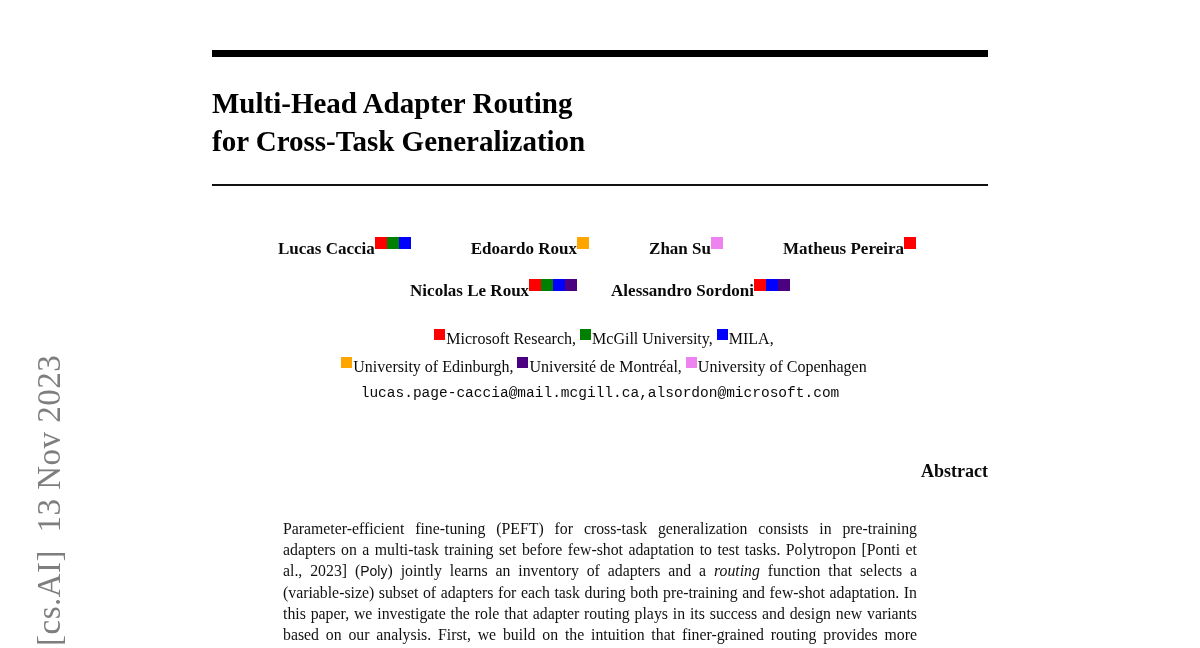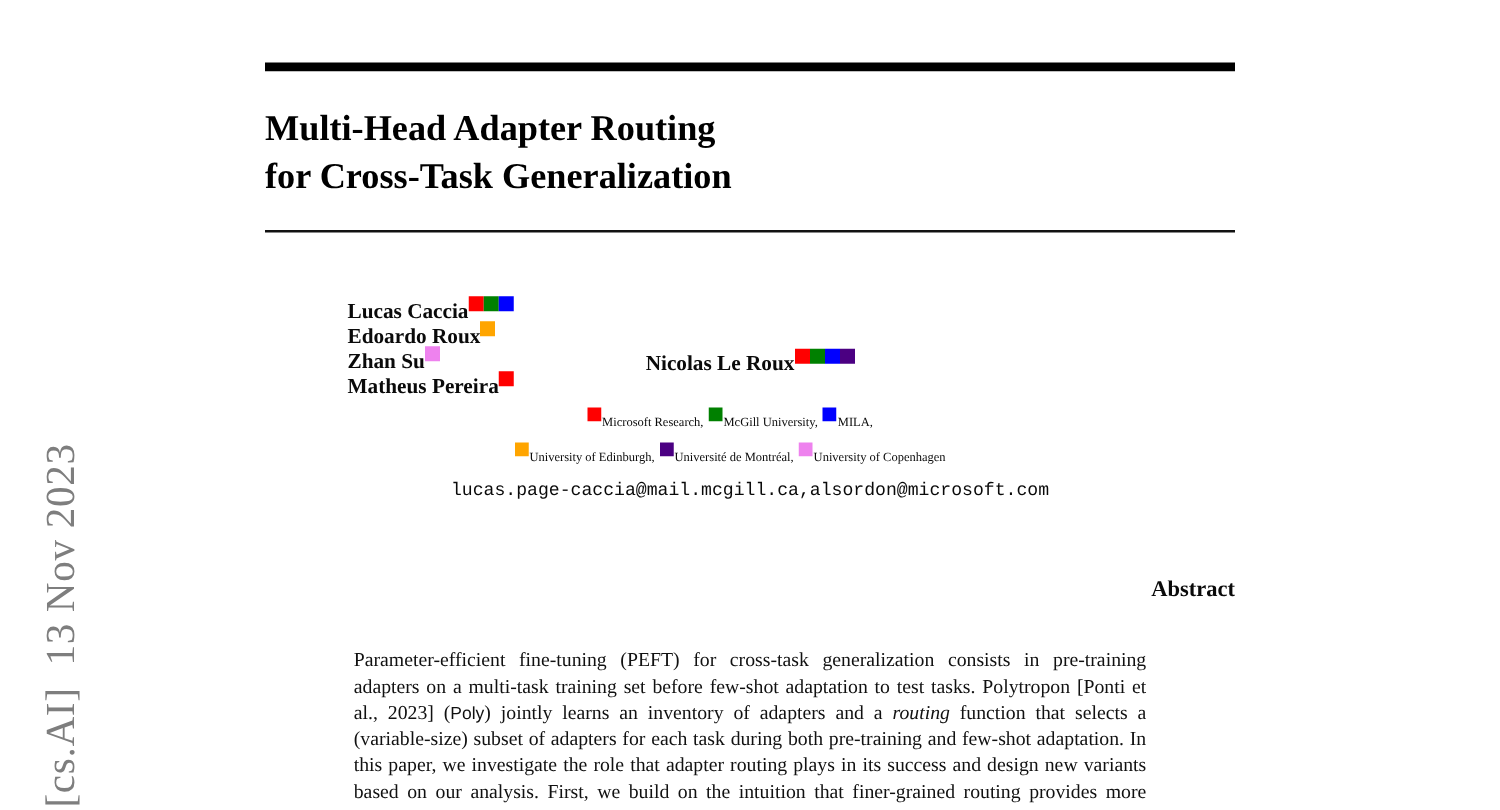--- a/index.html
+++ b/index.html
@@ -38,41 +38,41 @@
   .title {
     position: absolute; left: 212px; top: 84px;
     width: 776px; 
     font-weight: bold; font-size: 29px; line-height: 38px;
     color: #000;
   }
 
   .authors-row-1 {
     position: absolute; left: 278px; top: 239px;
     width: 638px;
-    display: flex; justify-content: space-between; align-items: flex-start; flex-direction: column;
+    display: flex; justify-content: space-between; align-items: flex-start;
   }
   .authors-row-2 {
     position: absolute; left: 212px; top: 281px;
     width: 776px;
     display: flex; justify-content: center; gap: 34px; align-items: flex-end;
   }
   .author {
     font-weight: bold; font-size: 17px; line-height: 20px;
     white-space: nowrap;
   }
   .marker-sq {
     display: inline-block;
     width: 12px; height: 12px;
     position: relative; top: -5px;
     vertical-align: baseline;
   }
 
   .affil-line {
-    position: absolute; left: 196px; width: 776px;
-    text-align: center; font-size: 10px; line-height: 19px;
+    position: absolute; left: 216px; width: 776px;
+    text-align: center; font-size: 16px; line-height: 19px;
     white-space: nowrap;
   }
   .affil-line-1 { top: 329px; }
   .affil-line-2 { top: 357px; text-align: center; }
   .affil-item { white-space: nowrap; }
   .affil-sq {
     display: inline-block;
     width: 11px; height: 11px;
     position: relative; top: -4px;
     margin-right: 1px;
@@ -121,20 +121,21 @@
 <div class="rule-thin"></div>
 
 <div class="authors-row-1" id="authors-row-1">
     <span class="author"><span>Lucas Caccia</span><span class="marker-sq" style="background: rgb(255, 0, 0);"></span><span class="marker-sq" style="background: rgb(0, 128, 0);"></span><span class="marker-sq" style="background: rgb(0, 0, 255);"></span></span>
     <span class="author"><span>Edoardo Roux</span><span class="marker-sq" style="background: rgb(255, 165, 0);"></span></span>
     <span class="author"><span>Zhan Su</span><span class="marker-sq" style="background: rgb(238, 130, 238);"></span></span>
     <span class="author"><span>Matheus Pereira</span><span class="marker-sq" style="background: rgb(255, 0, 0);"></span></span>
   </div>
 <div class="authors-row-2" id="authors-row-2">
     <span class="author"><span>Nicolas Le Roux</span><span class="marker-sq" style="background: rgb(255, 0, 0);"></span><span class="marker-sq" style="background: rgb(0, 128, 0);"></span><span class="marker-sq" style="background: rgb(0, 0, 255);"></span><span class="marker-sq" style="background: rgb(75, 0, 130);"></span></span>
+    <span class="author"><span>Alessandro Sordoni</span><span class="marker-sq" style="background: rgb(255, 0, 0);"></span><span class="marker-sq" style="background: rgb(0, 0, 255);"></span><span class="marker-sq" style="background: rgb(75, 0, 130);"></span></span>
   </div>
 
 <div class="affil-line affil-line-1" id="affil-line-1"><span class="affil-item"><span class="affil-sq" style="background: rgb(255, 0, 0);"></span><span>Microsoft Research,</span></span><span class="affil-gap"></span><span class="affil-item"><span class="affil-sq" style="background: rgb(0, 128, 0);"></span><span>McGill University,</span></span><span class="affil-gap"></span><span class="affil-item"><span class="affil-sq" style="background: rgb(0, 0, 255);"></span><span>MILA,</span></span></div>
 <div class="affil-line affil-line-2" id="affil-line-2"><span class="affil-item"><span class="affil-sq" style="background: rgb(255, 165, 0);"></span><span>University of Edinburgh,</span></span><span class="affil-gap"></span><span class="affil-item"><span class="affil-sq" style="background: rgb(75, 0, 130);"></span><span>Université de Montréal,</span></span><span class="affil-gap"></span><span class="affil-item"><span class="affil-sq" style="background: rgb(238, 130, 238);"></span><span>University of Copenhagen</span></span></div>
 
 <div class="email-line">lucas.page-caccia@mail.mcgill.ca,alsordon@microsoft.com</div>
 
 <div class="abstract-heading">Abstract</div>
 
 <div class="abstract-body" id="abstract-body"><span>Parameter-efficient fine-tuning (PEFT) for cross-task generalization consists in pre-training adapters on a multi-task training set before few-shot adaptation to test tasks.  Polytropon [Ponti et al., 2023] (</span><span class="seg-mono">Poly</span><span>) jointly learns an inventory of adapters and a </span><span class="seg-italic">routing</span><span> function that selects a (variable-size) subset of adapters for each task during both pre-training and few-shot adaptation. In this paper, we investigate the role that adapter routing plays in its success and design new variants based on our analysis. First, we build on the intuition that finer-grained routing provides more expressivity.</span></div>

